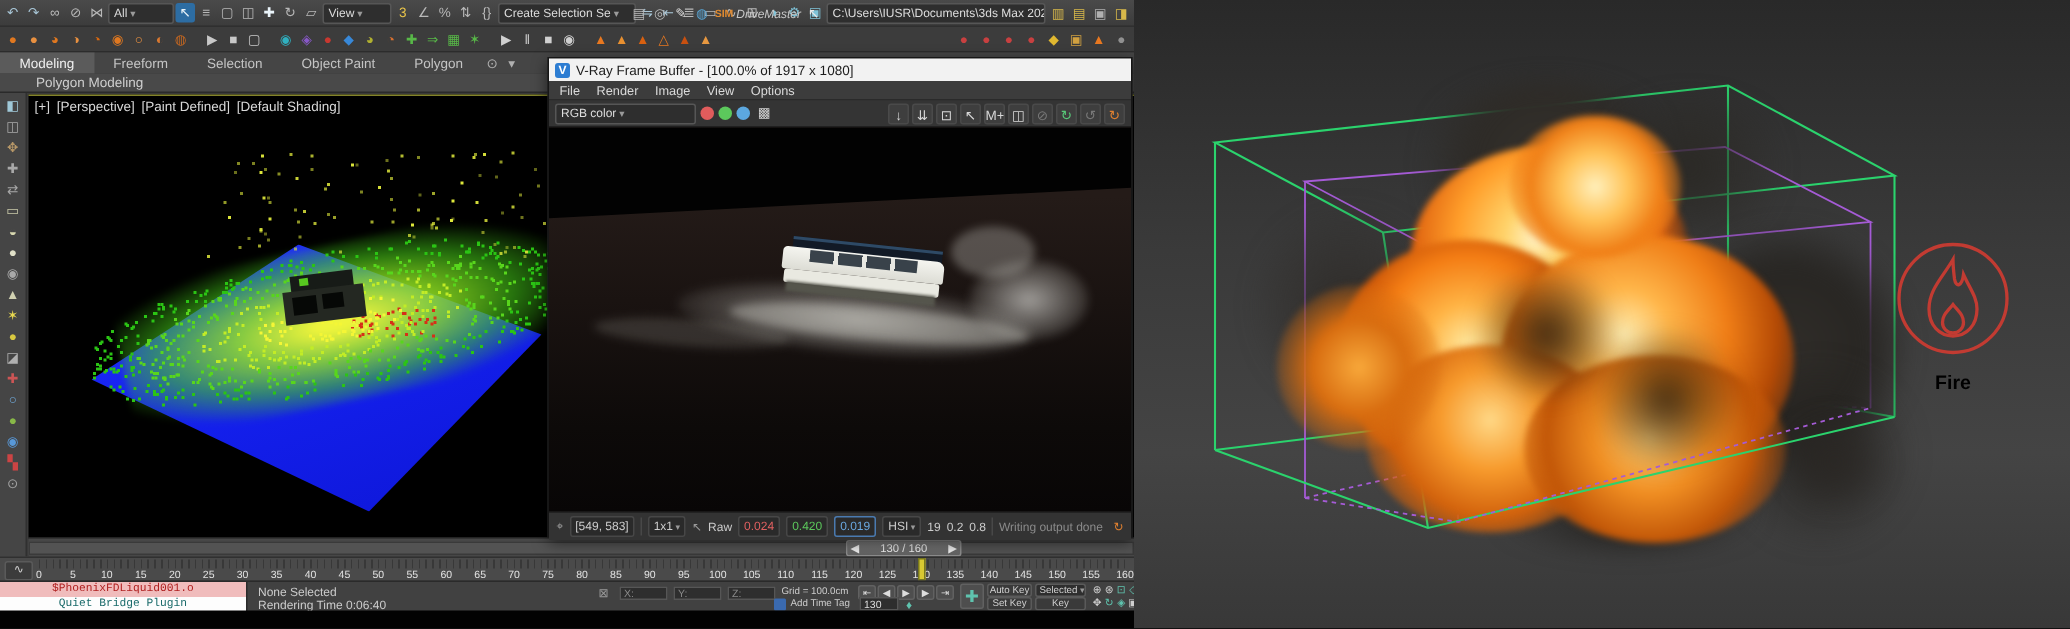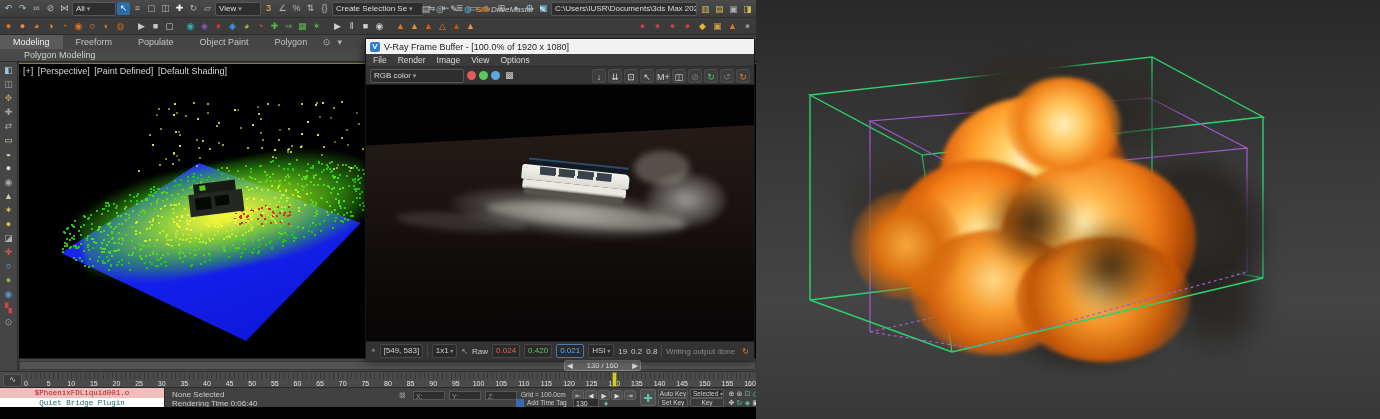--- a/index.html
+++ b/index.html
@@ -231,21 +231,21 @@
           <span class="tb-icon" style="color: rgb(224, 184, 48);">◆</span>
           <span class="tb-icon" style="color: rgb(208, 160, 64);">▣</span>
           <span class="tb-icon" style="color: rgb(232, 120, 32);">▲</span>
           <span class="tb-icon" style="color: rgb(144, 144, 144);">●</span>
         </span>
     </div>
 
     <div id="ribbon">
       <span class="rtab active">Modeling</span>
       <span class="rtab">Freeform</span>
-      <span class="rtab">Populate</span>
+      <span class="rtab">Selection</span>
       <span class="rtab">Object Paint</span>
       <span class="rtab">Polygon</span>
       <span style="display:flex;align-items:center;">
           <span class="tb-icon" style="color: rgb(176, 176, 176);">⊙</span>
           <span class="tb-icon" style="color: rgb(176, 176, 176);">▾</span>
         </span>
     </div>
     <div id="ribbon2">
       <span>Polygon Modeling</span>
     </div>
@@ -366,21 +366,21 @@
       <span class="cfield" style="left:573px;top:10px;width:26px;color:#ddd;">130</span>
       <span class="sb-text" style="left:604px;top:11px;color:#5fc3ae;">♦</span>
       <span id="nav-holder"><span class="navic" style="left: 726px; top: 2px; color: rgb(207, 207, 207);">⊕</span><span class="navic" style="left: 734px; top: 2px; color: rgb(207, 207, 207);">⊛</span><span class="navic" style="left: 742px; top: 2px; color: rgb(95, 195, 174);">⊡</span><span class="navic" style="left: 750px; top: 2px; color: rgb(95, 195, 174);">◇</span><span class="navic" style="left: 726px; top: 11px; color: rgb(207, 207, 207);">✥</span><span class="navic" style="left: 734px; top: 11px; color: rgb(95, 195, 174);">↻</span><span class="navic" style="left: 742px; top: 11px; color: rgb(95, 195, 174);">◈</span><span class="navic" style="left: 750px; top: 11px; color: rgb(207, 207, 207);">▣</span></span>
     </div>
     <div id="blackstrip"></div>
   </div>
 
   <div id="vfb">
     <div class="vfb-title">
       <span class="vfb-vicon">V</span>
-      <span>V-Ray Frame Buffer - [100.0% of 1920 x 1080]</span>
+      <span>V-Ray Frame Buffer - [100.0% of 1917 x 1080]</span>
     </div>
     <div class="vfb-menu">
       <span>File</span>
       <span>Render</span>
       <span>Image</span>
       <span>View</span>
       <span>Options</span>
     </div>
     <div class="vfb-tools">
       <span class="tb-dd chan-dd">RGB color</span>
@@ -418,21 +418,21 @@
     </div>
     <div class="vfb-status">
       <span style="color:#9a9a9a;">⌖</span>
       <span class="schip">[549, 583]</span>
       <span class="vsep"></span>
       <span class="schip sdd">1x1</span>
       <span style="color:#9a9a9a;">↖</span>
       <span>Raw</span>
       <span class="schip vr">0.024</span>
       <span class="schip vg">0.420</span>
-      <span class="schip vb bblue">0.021</span>
+      <span class="schip vb bblue">0.019</span>
       <span class="schip sdd">HSI</span>
       <span>19</span>
       <span>0.2</span>
       <span>0.8</span>
       <span class="vsep"></span>
       <span class="smsg">Writing output done [00:00:08.3]</span>
       <span style="margin-left:auto;color:#e08030;">↻</span>
     </div>
   </div>
 
@@ -476,14 +476,24 @@
 
     <svg id="wire2" width="624" height="419">
       <g fill="none" stroke-width="1.4" stroke="#2bd36d">
         <polyline points="54,300 196,352 507,278"></polyline>
       </g>
       <g fill="none" stroke-width="1.2" stroke-dasharray="3,3" stroke="#a55bd6">
         <polyline points="114,332 216,348 491,272"></polyline>
       </g>
     </svg>
 
+    <div class="fire-badge">
+      <svg width="82" height="82" viewBox="0 0 82 82">
+        <g fill="none" stroke-width="2.2" stroke="#c23b32">
+          <circle cx="41" cy="41" r="36"></circle>
+          <path d="M41 15 C34 27 25 35 25 48 C25 59 32 66 41 66 C50 66 57 59 57 48 C57 40 52 34 48 25 C47 33 43 34 42 28 C41.5 24 41 19 41 15 Z"></path>
+          <path d="M41 45 C37 50 34 52 34 57 a7 7 0 0 0 14 0 C48 52 45 50 41 45 Z"></path>
+        </g>
+      </svg>
+      <div class="fire-label">Fire</div>
+    </div>
   </div>
 </div>
 
 </body></html>

